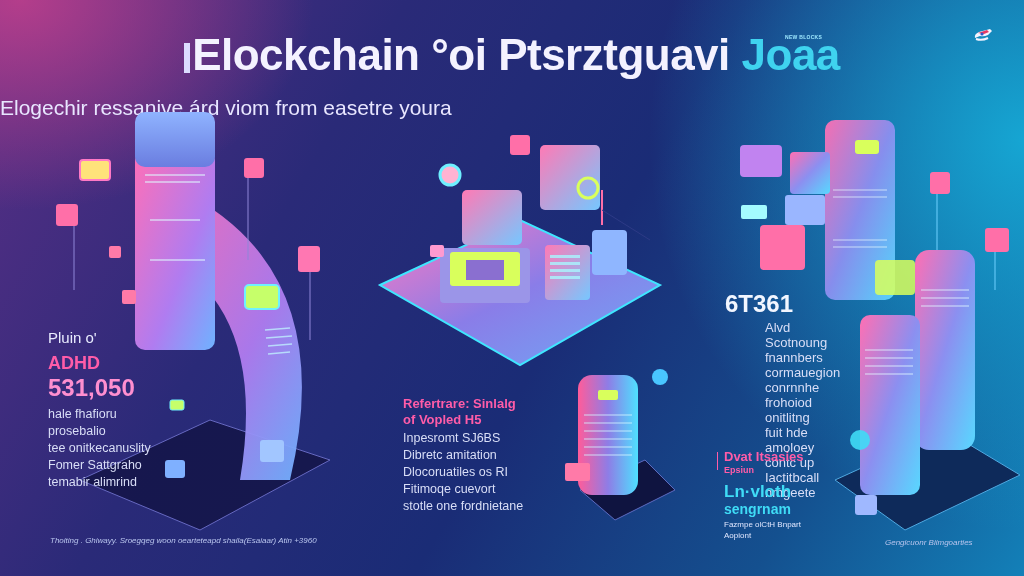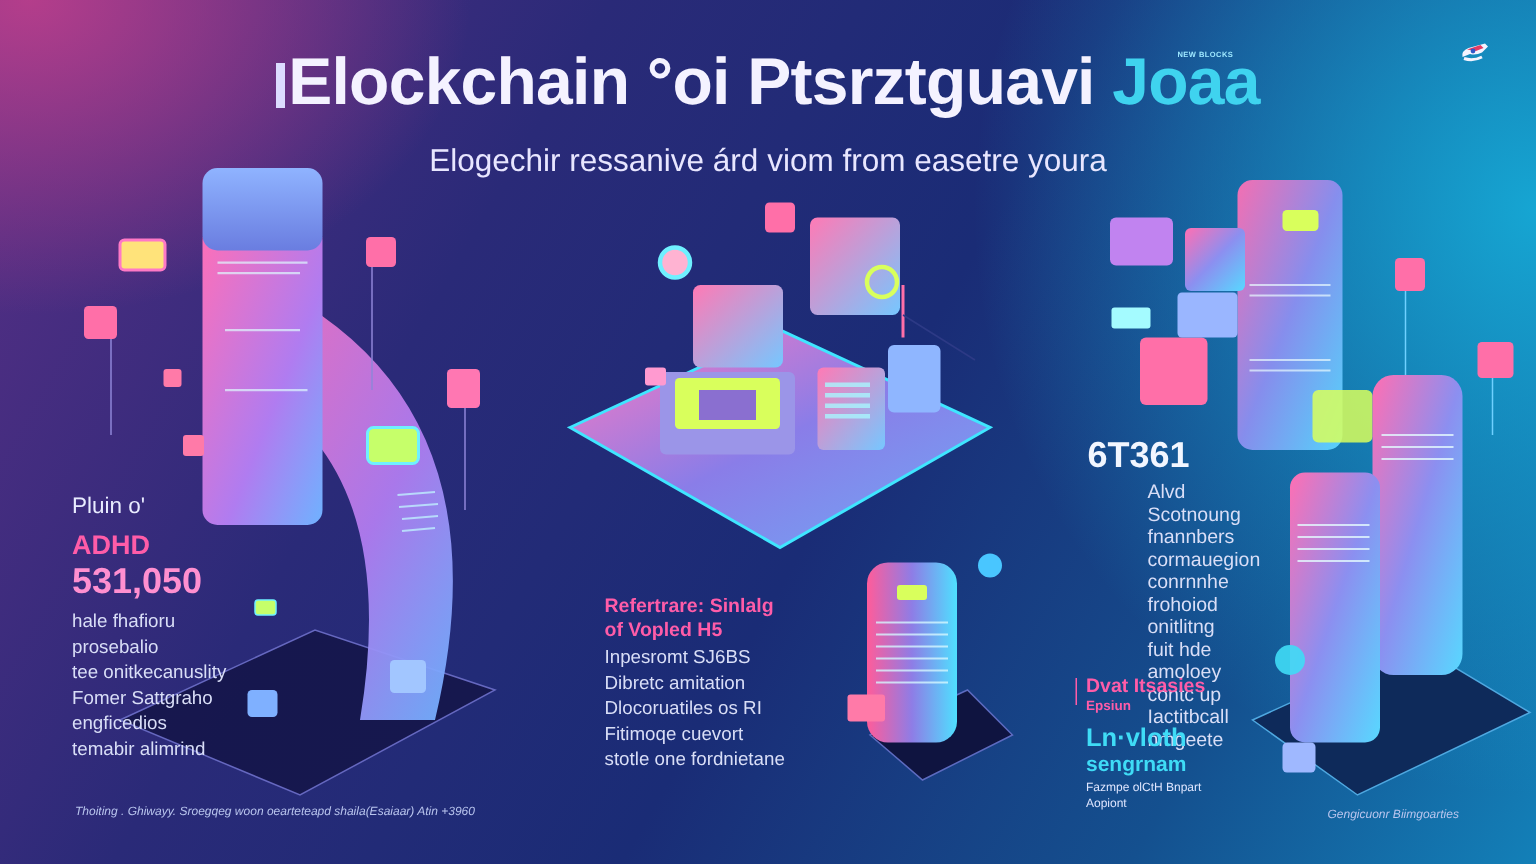--- a/index.html
+++ b/index.html
@@ -7,21 +7,21 @@
     font-family:"Liberation Sans",sans-serif;
     background:
       radial-gradient(ellipse 420px 300px at 20px 0px, rgba(196,64,140,0.85), rgba(196,64,140,0) 70%),
       radial-gradient(ellipse 500px 520px at 1024px 140px, rgba(22,170,214,0.95), rgba(22,170,214,0) 75%),
       linear-gradient(120deg,#5a2f86 0%,#2a2a78 30%,#1a2c76 55%,#14508f 80%,#1380b8 100%);
   }
   .title{position:absolute;left:0;width:1024px;top:30px;text-align:center;font-size:44px;font-weight:bold;color:#f4f2ff;letter-spacing:-0.5px;white-space:nowrap;}
   .title .accent{color:#3fd3ef;}
   .title .tick{display:inline-block;width:6px;height:30px;background:#dcdcff;margin-right:2px;vertical-align:-3px;}
   .tag-small{position:absolute;left:785px;top:34px;font-size:5px;color:#9ee8ff;font-weight:bold;letter-spacing:0.3px;}
-  .subtitle{position:absolute;left:0;width:1024px;top:96px;text-align:center;font-size:21px;color:#e8e6ff;}
+  .subtitle{position:absolute;left:0;width:1024px;top:96px;text-align:left;font-size:21px;color:#e8e6ff;}
   .logo-badge{position:absolute;left:972px;top:26px;width:22px;height:16px;}
   .panel-text{position:absolute;color:#e9ecff;}
   .lbl{font-size:15px;line-height:20px;}
   .pink{color:#ff5ca8;font-weight:bold;}
   .cyan{color:#3fdcf6;font-weight:bold;}
   .big{font-size:24px;font-weight:bold;line-height:28px;}
   .body{font-size:12.5px;line-height:17px;color:#d9def7;}
   .foot{position:absolute;font-size:8px;color:#b9c5ee;font-style:italic;}
   .art{position:absolute;}
   .divider{position:absolute;border-left:1px solid #ff5ca8;}
@@ -196,21 +196,20 @@
 
 <div class="panel-text" style="left:48px;top:328px;width:160px;">
   <div class="lbl">Pluin o'</div>
   <div class="lbl pink" style="font-size:18px;line-height:22px;margin-top:4px;">ADHD</div>
   <div class="big" style="color:#ff8fd0;">531,050</div>
   <div class="body" style="margin-top:4px;">
     <div>hale fhafioru</div>
     <div>prosebalio</div>
     <div>tee onitkecanuslity</div>
     <div>Fomer Sattgraho</div>
-    <div>engficedios</div>
     <div>temabir alimrind</div>
   </div>
 </div>
 
 <div class="panel-text" style="left:403px;top:396px;width:160px;">
   <div class="lbl pink" style="font-size:13px;line-height:16px;">Refertrare: Sinlalg</div>
   <div class="lbl pink" style="font-size:13px;line-height:16px;">of Vopled H5</div>
   <div class="body" style="margin-top:2px;">
     <div>Inpesromt SJ6BS</div>
     <div>Dibretc amitation</div>

